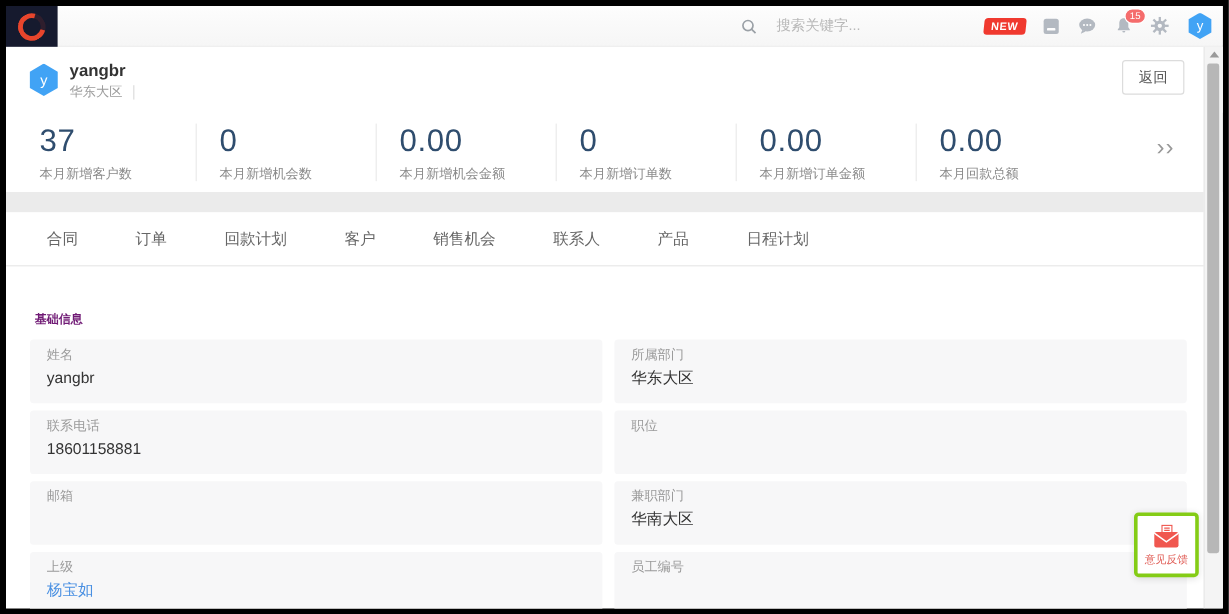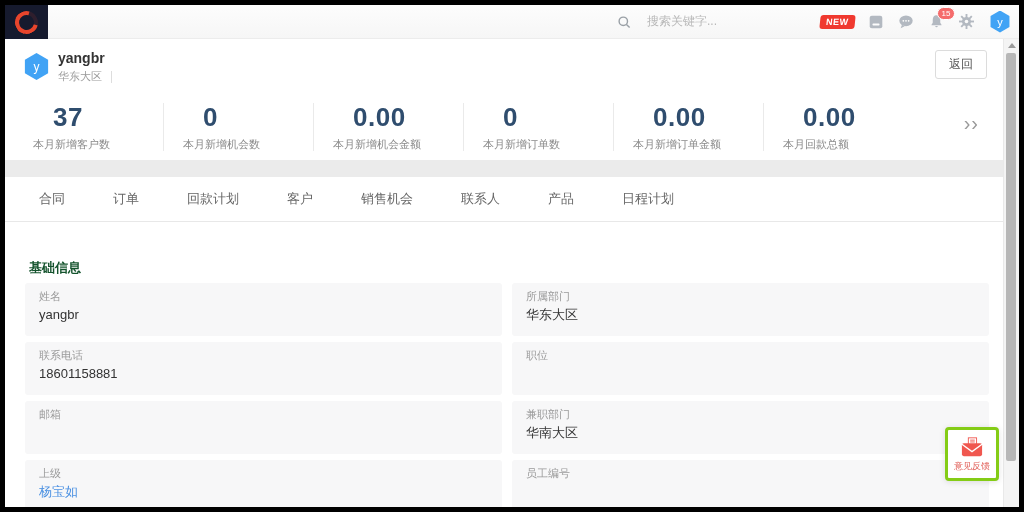--- a/index.html
+++ b/index.html
@@ -26,32 +26,32 @@
   .hex-big{position:absolute;left:18px;top:14px;width:27px;height:27px;background:#41a3f5;clip-path:polygon(50% 0%,93% 25%,93% 75%,50% 100%,7% 75%,7% 25%);display:flex;align-items:center;justify-content:center;color:#fff;font-size:12px;}
   .user-name{position:absolute;left:53px;top:11px;font-size:14px;font-weight:bold;color:#333;}
   .user-sub{position:absolute;left:53px;top:30px;font-size:11px;color:#9b9b9b;display:flex;align-items:center;gap:9px;}
   .sub-divider{width:1px;height:12px;background:#ddd;}
   .back-btn{position:absolute;right:32px;top:11px;padding:5px 13px;border:1px solid #dcdcdc;border-radius:3px;background:#fff;font-size:12px;color:#555;cursor:pointer;}
 
   
   .stats-row{position:absolute;left:0;top:89px;right:40px;height:66px;background:#fff;display:flex;align-items:center;padding-left:28px;}
   .stat{width:130px;height:48px;display:flex;flex-direction:column;justify-content:center;}
   .stat + .stat{border-left:1px solid #eaeaea;padding-left:19px;}
-  .stat-value{font-size:26px;color:#2f4d6e;font-weight:700;letter-spacing:.5px;line-height:28px;margin-left:20px;}
+  .stat-value{font-size:26px;color:#2f4d6e;font-weight:400;letter-spacing:.5px;line-height:28px;}
   .stat-label{font-size:11px;color:#8a8a8a;margin-top:6px;white-space:nowrap;}
   .stats-more{position:absolute;right:40px;top:108px;font-size:20px;color:#999;letter-spacing:1px;cursor:pointer;line-height:20px;}
   .gray-band{position:absolute;left:0;top:155px;right:0;height:17px;background:#ebebeb;}
 
   
   .content{position:absolute;left:0;top:172px;right:0;bottom:0;background:#fff;}
   .tabs{display:flex;align-items:stretch;gap:48px;height:44px;padding-left:34px;border-bottom:1px solid #e8e8e8;}
   .tab{font-size:13px;color:#666;line-height:44px;position:relative;cursor:pointer;white-space:nowrap;}
   .tab.active{color:#3a8ee6;}
   .tab.active::after{content:'';position:absolute;left:-2px;right:-2px;bottom:0;height:2px;background:#3a8ee6;}
-  .section-title{position:absolute;left:24px;top:82px;font-size:13px;font-weight:bold;color:#14532d;}
+  .section-title{position:absolute;left:24px;top:82px;font-size:10px;font-weight:bold;color:#701a75;}
   .form{position:absolute;left:20px;right:30px;top:106px;display:grid;grid-template-columns:1fr 1fr;column-gap:10px;row-gap:6px;}
   .field{background:#f7f7f8;border-radius:3px;height:46px;padding:7px 14px 0;}
   .f-label{font-size:11px;color:#9a9a9a;line-height:13px;}
   .f-value{font-size:13px;color:#333;margin-top:4px;line-height:16px;min-height:16px;}
   .f-value.link{color:#4a90e2;cursor:pointer;}
 
   
   .scrollbar{position:absolute;right:0;top:34px;bottom:0;width:15px;background:#f4f4f4;border-left:1px solid #e9e9e9;z-index:6;}
   .scroll-up{position:absolute;top:4px;left:4px;width:0;height:0;border-left:4px solid transparent;border-right:4px solid transparent;border-bottom:5px solid #9a9a9a;cursor:pointer;}
   .scroll-thumb{position:absolute;top:14px;left:2px;width:10px;height:408px;background:#b7b7b7;border-radius:2px;cursor:pointer;}

